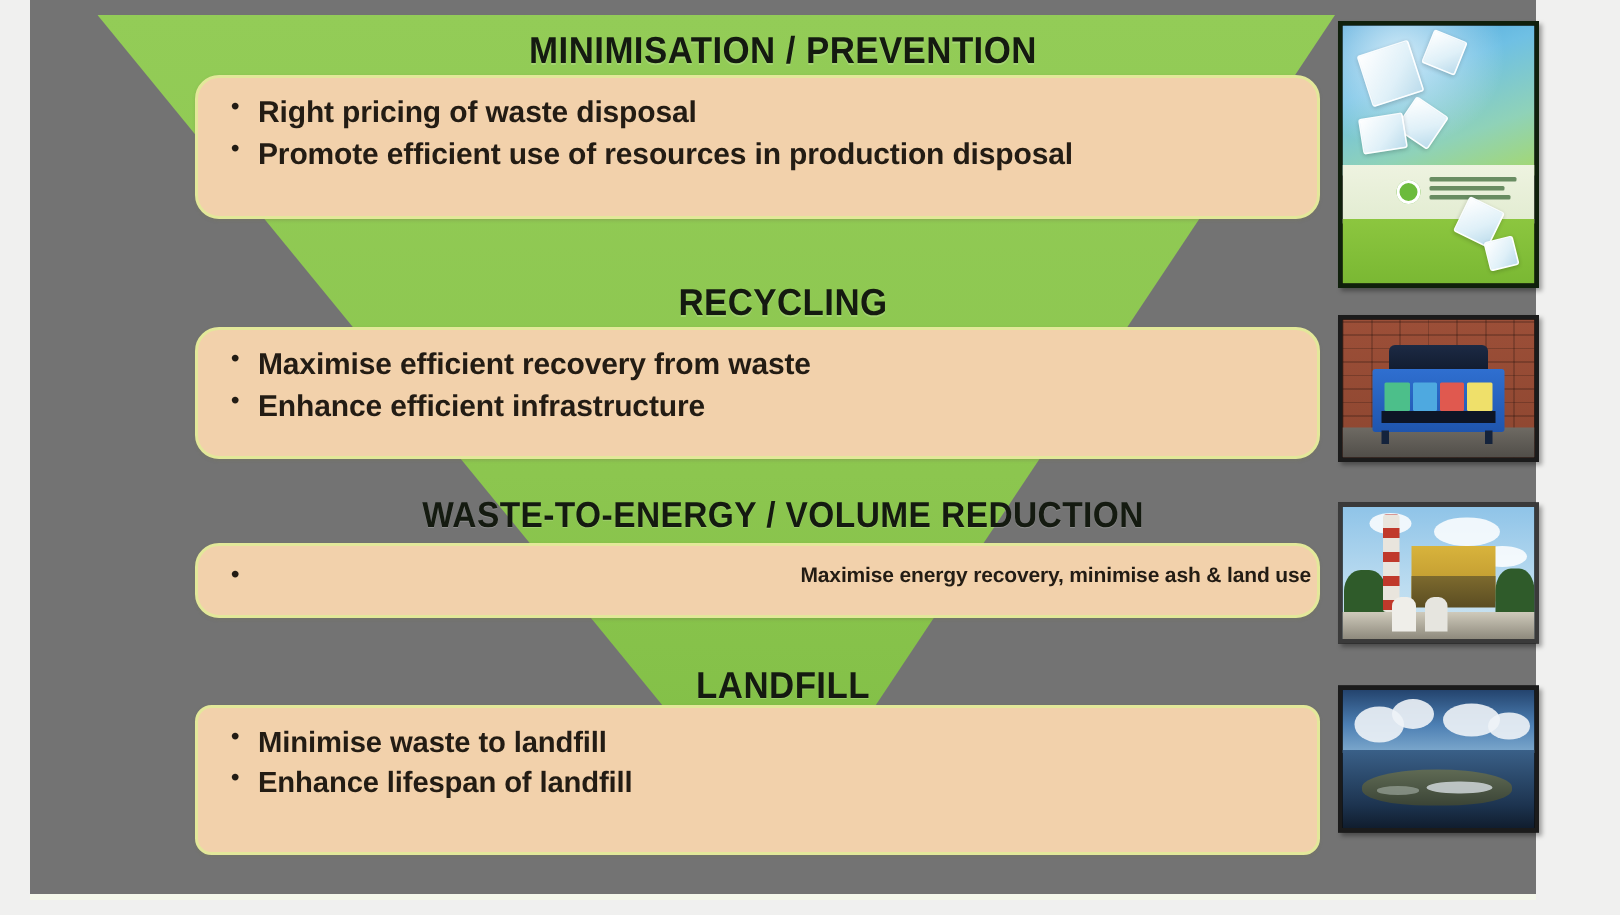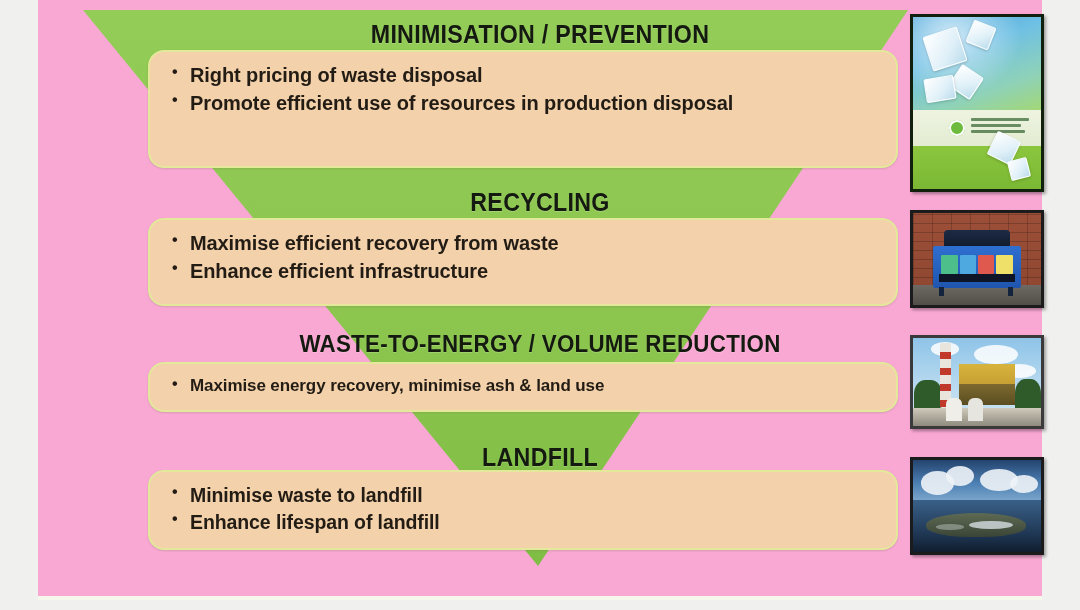--- a/index.html
+++ b/index.html
@@ -6,22 +6,22 @@
   body{
     width:1080px;height:610px;
     background:#eeeeee;
     font-family:"Liberation Sans","DejaVu Sans",sans-serif;
     overflow:hidden;
   }
   #stage{position:relative;width:1080px;height:610px;overflow:hidden;background:#f0f0ef;}
 
   
   .canvas{
-    position:absolute;left:38px;top:0px;width:1004px;height:600px;
-    background:#f9a8d4;
+    position:absolute;left:20px;top:0px;width:1004px;height:600px;
+    background:#737373;
   }
   .canvas:after{
     content:"";position:absolute;left:0;bottom:0;width:100%;height:4px;
     background:#f4f7ea;
   }
 
   
   .funnel{
     position:absolute;left:45px;top:10px;width:825px;height:556px;
     z-index:1;pointer-events:none;
@@ -49,44 +49,44 @@
   .card{
     position:absolute;z-index:4;
     left:110px;width:750px;
     background:#f2d1ab;
     border:2px solid #e3e89a;
     border-radius:16px;
     box-shadow:0 1px 2px rgba(120,120,80,.25);
     box-sizing:border-box;
     padding:10px 4px 10px 0;
   }
-  .c1{top:50px;height:118px;}
+  .c1{top:50px;height:96px;}
   .c2{top:218px;height:88px;}
   .c3{top:362px;height:50px;}
-  .c4{top:470px;height:80px;}
+  .c4{top:470px;height:100px;border-radius:11px;}
 
   .blist{list-style:none;margin:0;padding:0;}
   .blist li{
     position:relative;
     padding-left:40px;
     margin:0;
     font-size:20px;
     font-weight:bold;
     color:#231c14;
     line-height:1.38;
     white-space:nowrap;
     font-family:"Liberation Sans","DejaVu Sans",sans-serif;
     letter-spacing:-.1px;
   }
   .blist li:before{
     content:"\2022";
     position:absolute;left:22px;top:-1px;
     font-size:16px;color:#231c14;
   }
-  .c3 .blist li{font-size:17px;}
+  .c3 .blist li{font-size:14px;text-align:right;}
   .c4 .blist li{font-size:19.5px;}
   .c2 .blist li{font-size:20px;}
 
   
   .thumb{
     position:absolute;z-index:5;
     border:3px solid #15160f;
     background:#000;
     overflow:hidden;
     box-shadow:2px 2px 3px rgba(0,0,0,.35);

